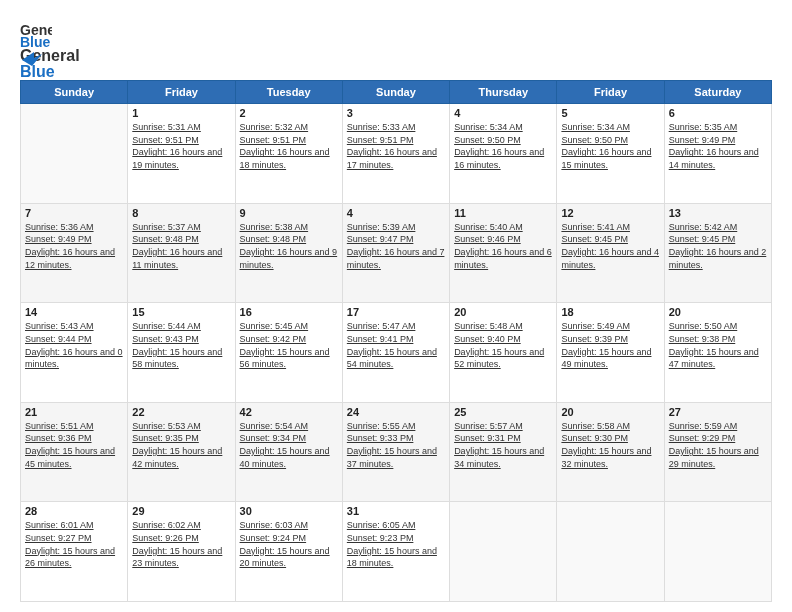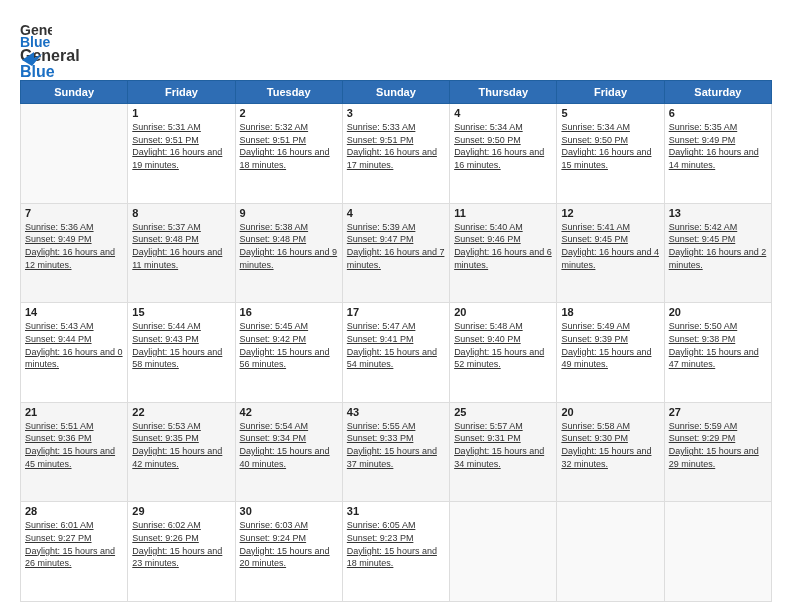--- a/index.html
+++ b/index.html
@@ -312,21 +312,21 @@
       </td>
           <td class="row-shade">
         <span class="day-number">42</span>
         <div class="day-info">
           Sunrise: 5:54 AM<br>
           Sunset: 9:34 PM<br>
           Daylight: 15 hours and 40 minutes.
         </div>
       </td>
           <td class="row-shade">
-        <span class="day-number">43</span>
+        <span class="day-number">24</span>
         <div class="day-info">
           Sunrise: 5:55 AM<br>
           Sunset: 9:33 PM<br>
           Daylight: 15 hours and 37 minutes.
         </div>
       </td>
           <td class="row-shade">
         <span class="day-number">25</span>
         <div class="day-info">
           Sunrise: 5:57 AM<br>

